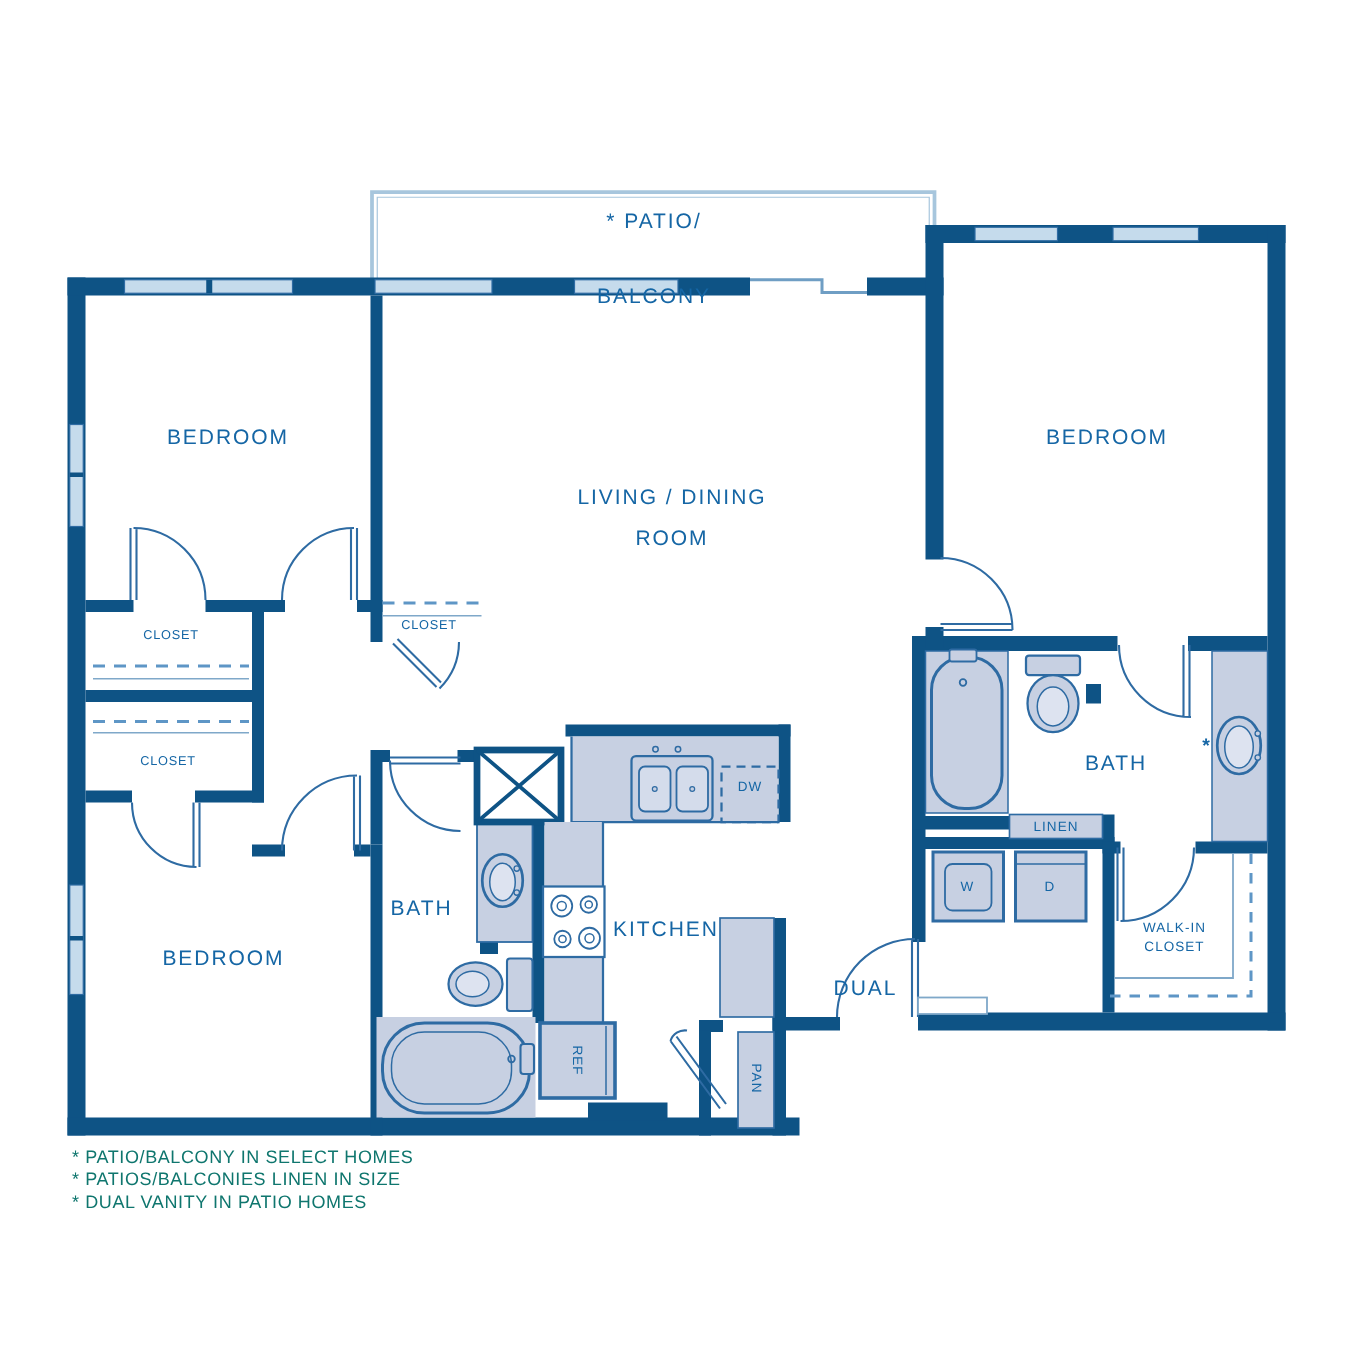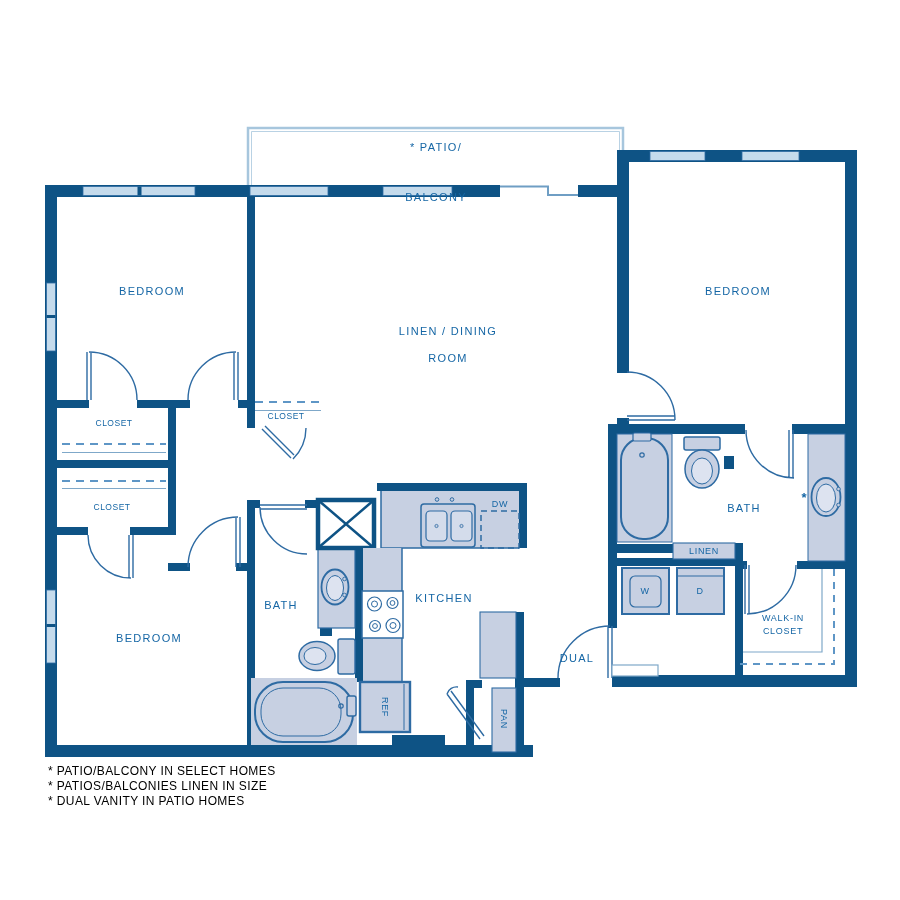--- a/index.html
+++ b/index.html
@@ -1,26 +1,26 @@
 <!DOCTYPE html>
 <html><head>
 <meta charset="utf-8">
 <style>
   html,body{margin:0;padding:0;background:#ffffff;}
   #stage{position:relative;width:900px;height:900px;background:#ffffff;overflow:hidden;
          font-family:"Liberation Sans",sans-serif;}
   #plan-svg{position:absolute;left:0;top:0;}
   .label{position:absolute;transform:translate(-50%,-50%);color:#1566A5;white-space:nowrap;
          font-family:"Liberation Sans",sans-serif;}
-  .lg{font-size:11px;letter-spacing:1.3px;}
+  .lg{font-size:14px;letter-spacing:1.3px;}
   .sm{font-size:9px;letter-spacing:0.7px;}
   .xs{font-size:8.5px;letter-spacing:0.5px;}
   .rot{transform:translate(-50%,-50%) rotate(90deg);}
   .star{font-size:13px;font-weight:bold;letter-spacing:0;}
-  .footnote{position:absolute;font-size:12px;letter-spacing:0.4px;color:#000000;
+  .footnote{position:absolute;font-size:12px;letter-spacing:0.4px;color:#0f766e;
             font-family:"Liberation Sans",sans-serif;}
 </style>
 </head>
 <body>
 
 <div id="stage">
 
 <svg id="plan-svg" width="900" height="900" viewBox="0 0 900 900">
 
   <g>
@@ -200,39 +200,39 @@
   </g>
 </svg>
 
 <div class="label lg" style="left:436px;top:147px;">* PATIO/</div>
 <div class="label lg" style="left:436px;top:162px;margin-top:35px;">BALCONY</div>
 
 <div class="label lg" style="left:152px;top:291px;">BEDROOM</div>
 <div class="label lg" style="left:738px;top:291px;">BEDROOM</div>
 <div class="label lg" style="left:149px;top:638px;">BEDROOM</div>
 
-<div class="label lg" style="left:448px;top:331px;">LINEN / DINING</div>
+<div class="label lg" style="left:448px;top:331px;">LIVING / DINING</div>
 <div class="label lg" style="left:448px;top:358px;">ROOM</div>
 
-<div class="label lg" style="left:444px;top:598px;">KITCHEN</div>
+<div class="label lg" style="left:444px;top:619px;">KITCHEN</div>
 <div class="label lg" style="left:577px;top:658px;">DUAL</div>
 <div class="label lg" style="left:281px;top:605px;">BATH</div>
 <div class="label lg" style="left:744px;top:508px;">BATH</div>
 
 <div class="label xs" style="left:114px;top:423px;">CLOSET</div>
 <div class="label xs" style="left:112px;top:507px;">CLOSET</div>
 <div class="label xs" style="left:286px;top:416px;">CLOSET</div>
 <div class="label sm" style="left:704px;top:551px;">LINEN</div>
 
 <div class="label sm" style="left:783px;top:618px;">WALK-IN</div>
 <div class="label sm" style="left:783px;top:631px;">CLOSET</div>
 
 <div class="label sm" style="left:645px;top:591px;">W</div>
 <div class="label sm" style="left:700px;top:591px;">D</div>
-<div class="label sm" style="left:500px;top:504px;">DW</div>
+<div class="label sm" style="left:500px;top:524px;">DW</div>
 <div class="label sm rot" style="left:385px;top:707px;">REF</div>
 <div class="label sm rot" style="left:504px;top:719px;">PAN</div>
 
 <div class="label star" style="left:804px;top:497px;">*</div>
 
 <div class="footnote" style="left:48px;top:764px;">* PATIO/BALCONY IN SELECT HOMES</div>
 <div class="footnote" style="left:48px;top:779px;">* PATIOS/BALCONIES LINEN IN SIZE</div>
 <div class="footnote" style="left:48px;top:794px;">* DUAL VANITY IN PATIO HOMES</div>
 
 </div>

